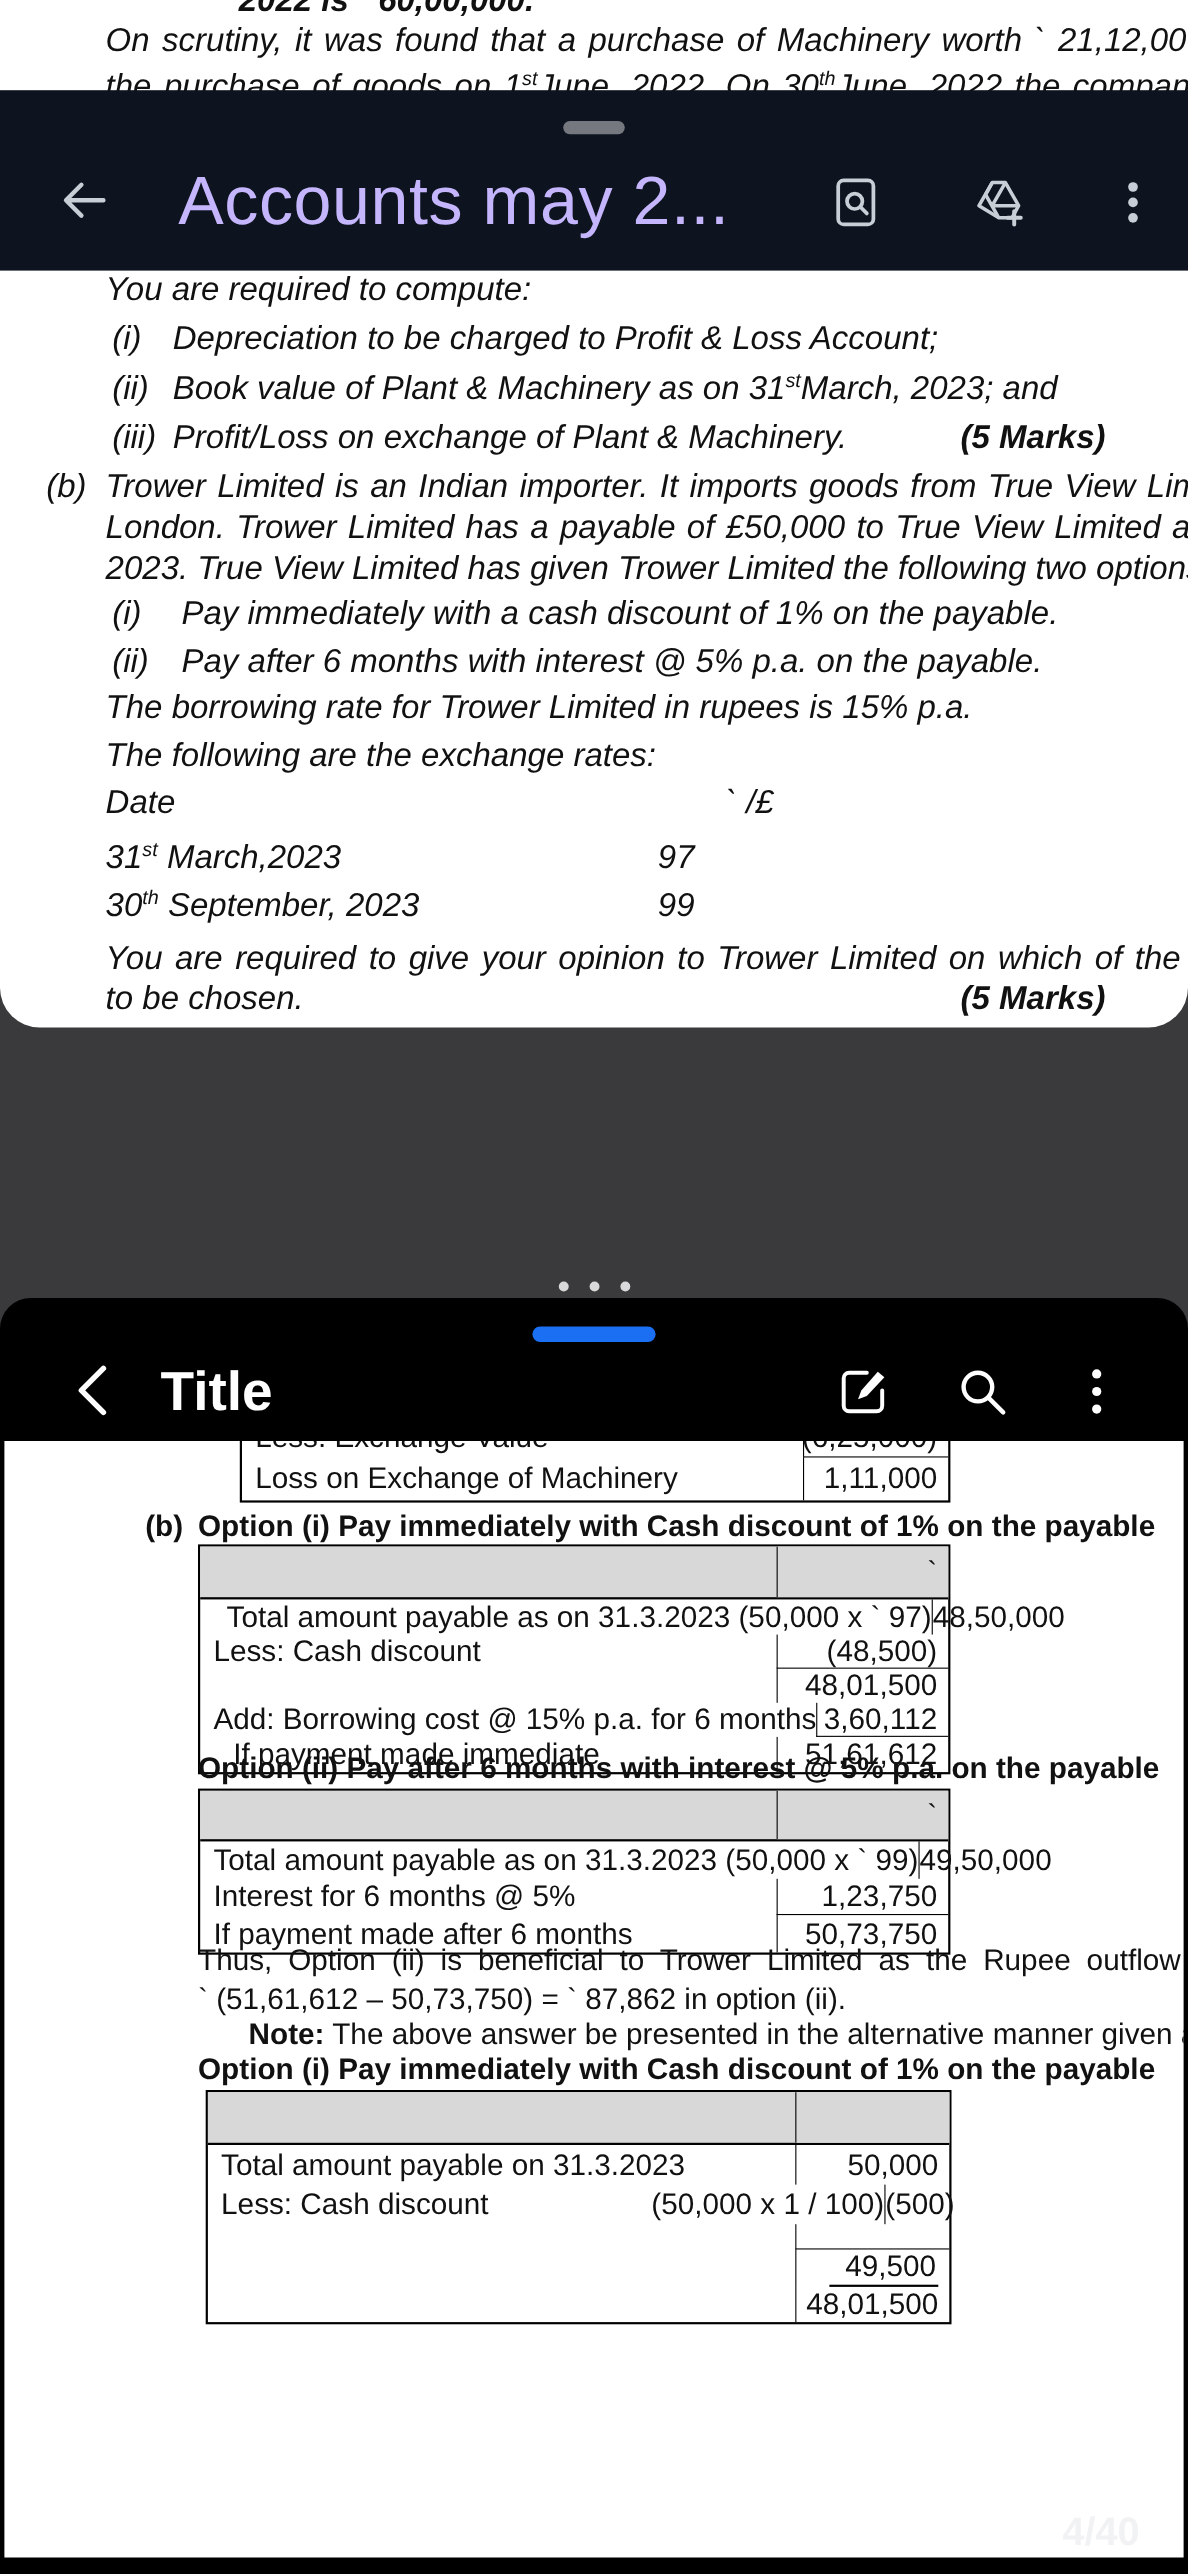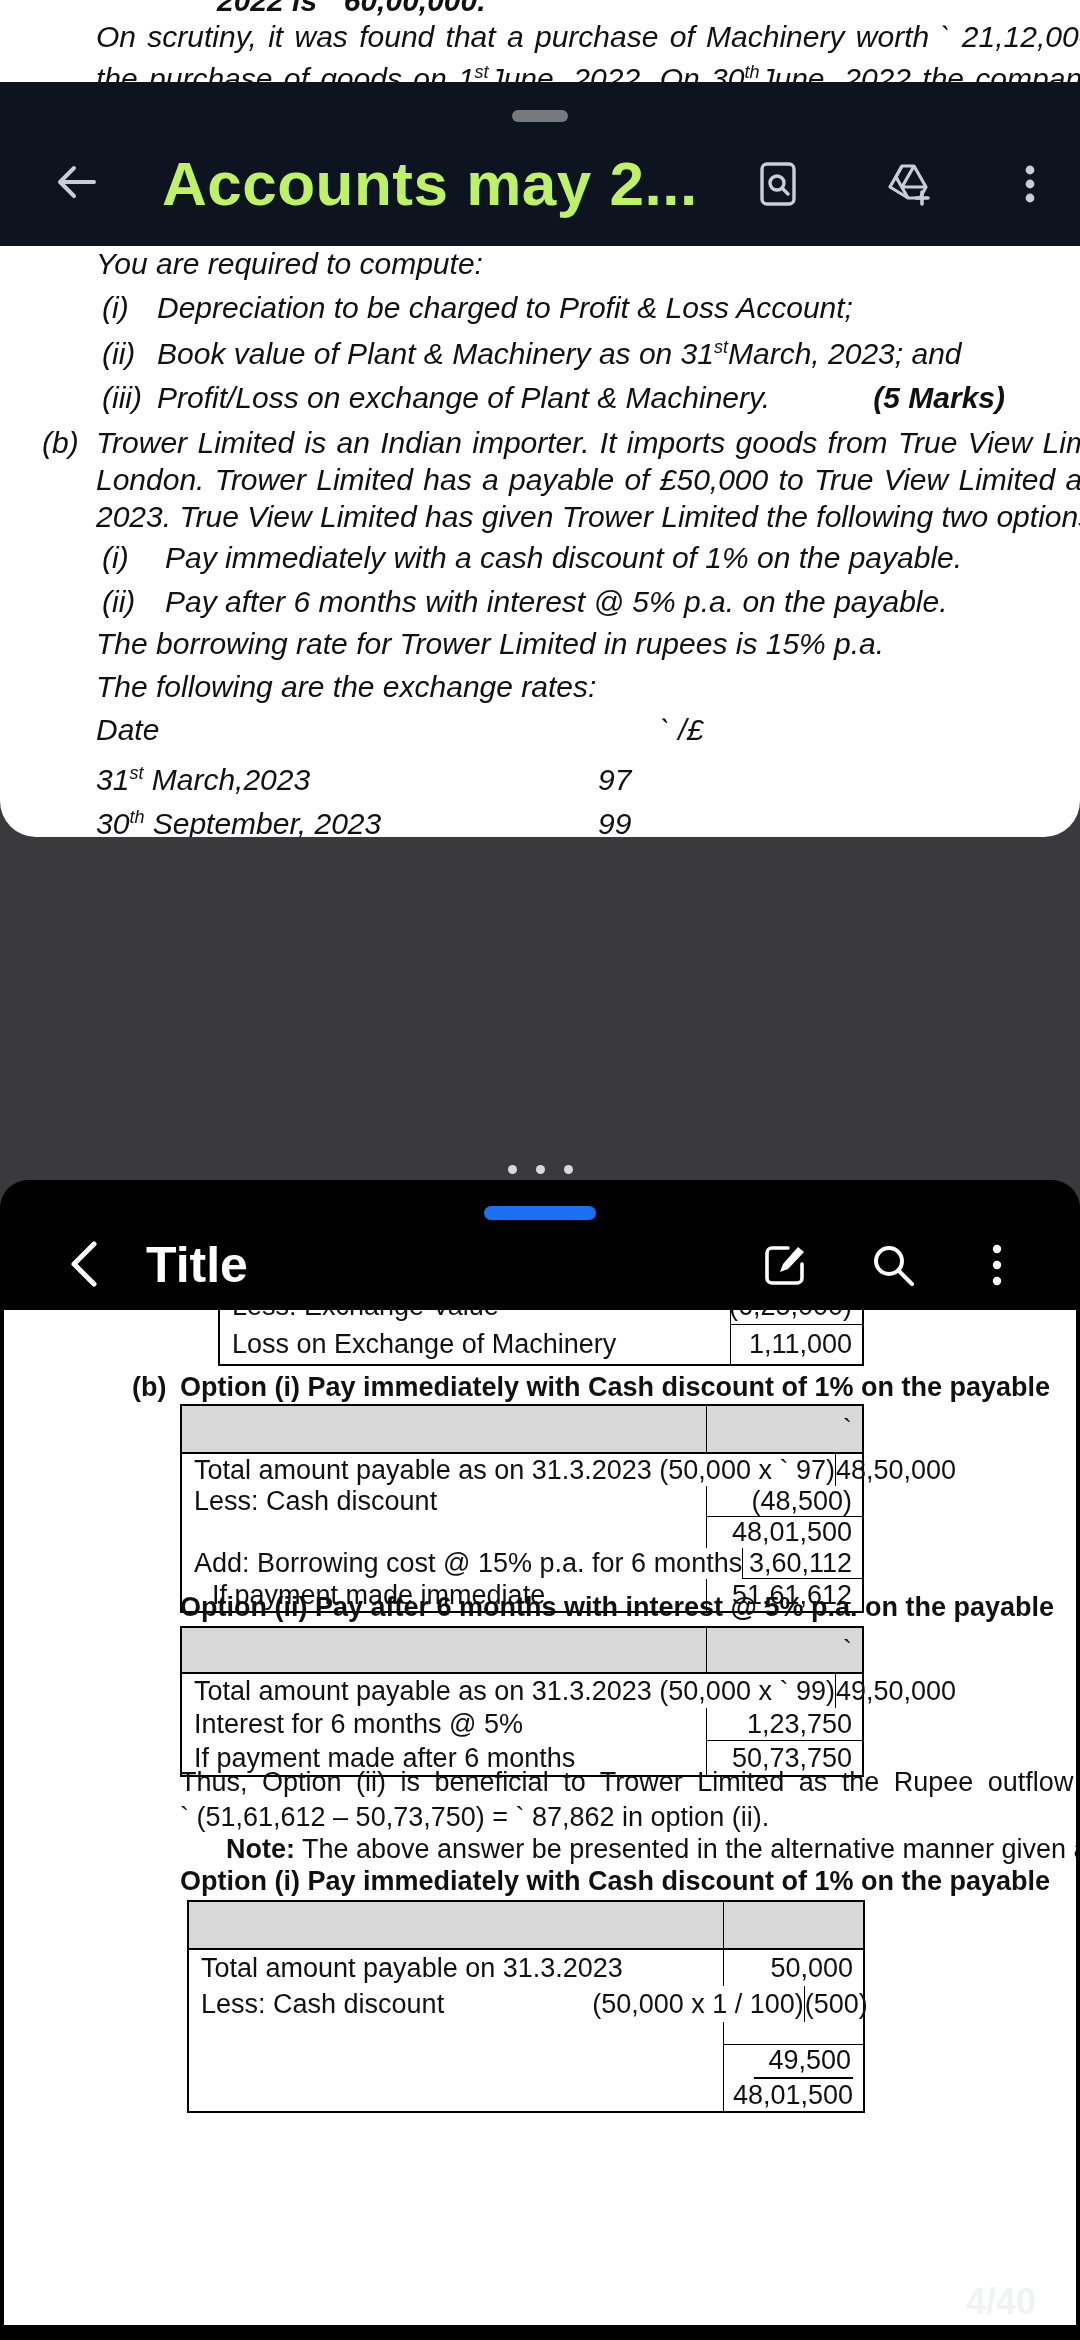--- a/index.html
+++ b/index.html
@@ -4,21 +4,21 @@
 <style>
   html,body{margin:0;padding:0;}
   body{
     width:1080px;height:2340px;position:relative;overflow:hidden;
     background:#3a3a3c;
     font-family:"Liberation Sans", sans-serif;
   }
 
   
   #pdf-window{
-    position:absolute;left:0;top:0;width:1080px;height:837px;
+    position:absolute;left:0;top:0;width:1080px;height:934px;
     background:#ffffff;border-radius:0 0 36px 36px;overflow:hidden;text-align:center;
   }
   .doc-line{
     position:absolute;font-style:italic;font-size:30px;color:#111;
     white-space:nowrap;letter-spacing:0px;
   }
   .doc-bold{font-weight:bold;}
   sup{font-size:60%;vertical-align:super;line-height:0;}
 
   #pdf-toolbar{
@@ -26,21 +26,21 @@
     background:#0d141f;z-index:5;
   }
   #pdf-drag-pill{
     position:absolute;left:512px;top:28px;width:56px;height:12px;border-radius:6px;
     background:#75797f;
   }
   #pdf-back{
     position:absolute;left:52px;top:76px;width:48px;height:48px;color:#c7ced6;
   }
   #pdf-title{
-    position:absolute;left:162px;top:66px;color:#bef264;font-size:62px;font-weight:700;
+    position:absolute;left:162px;top:66px;color:#c4b5fd;font-size:62px;font-weight:400;
     white-space:nowrap;letter-spacing:0.5px;
   }
   .tb-icon{position:absolute;top:78px;width:48px;height:48px;color:#c7ced6;}
   #icon-find{left:754px;}
   #icon-drive{left:884px;}
   #icon-kebab1{left:1006px;}
 
   #fab{
     position:absolute;left:892px;top:970px;width:146px;height:146px;border-radius:44px;
     background:#0f4f6b;box-shadow:0 6px 18px rgba(0,0,0,.25);
@@ -235,21 +235,21 @@
     </div>
 
     <div class="nline nbold" style="left:128px;top:62px;">(b)</div>
     <div class="nline nbold" style="left:176px;top:62px;">Option (i) Pay immediately with Cash discount of 1% on the payable</div>
 
     <div class="atable" style="left:176px;top:94px;width:684px;">
       <div class="trow thead" style="height:48px;">
         <div class="tlabel"></div>
         <div class="tvalue" style="width:156px;background:#d8d8d8;">`</div>
       </div>
-      <div class="trow" style="height:32px;">
+      <div class="trow" style="height:32px;padding-left:12px;">
         <div class="tlabel">Total amount payable as on 31.3.2023 (50,000 x ` 97)</div>
         <div class="tvalue" style="width:156px;">48,50,000</div>
       </div>
       <div class="trow vline" style="height:31px;">
         <div class="tlabel">Less: Cash discount</div>
         <div class="tvalue" style="width:156px;">(48,500)</div>
       </div>
       <div class="trow" style="height:31px;">
         <div class="tlabel"></div>
         <div class="tvalue" style="width:156px;">48,01,500</div>

